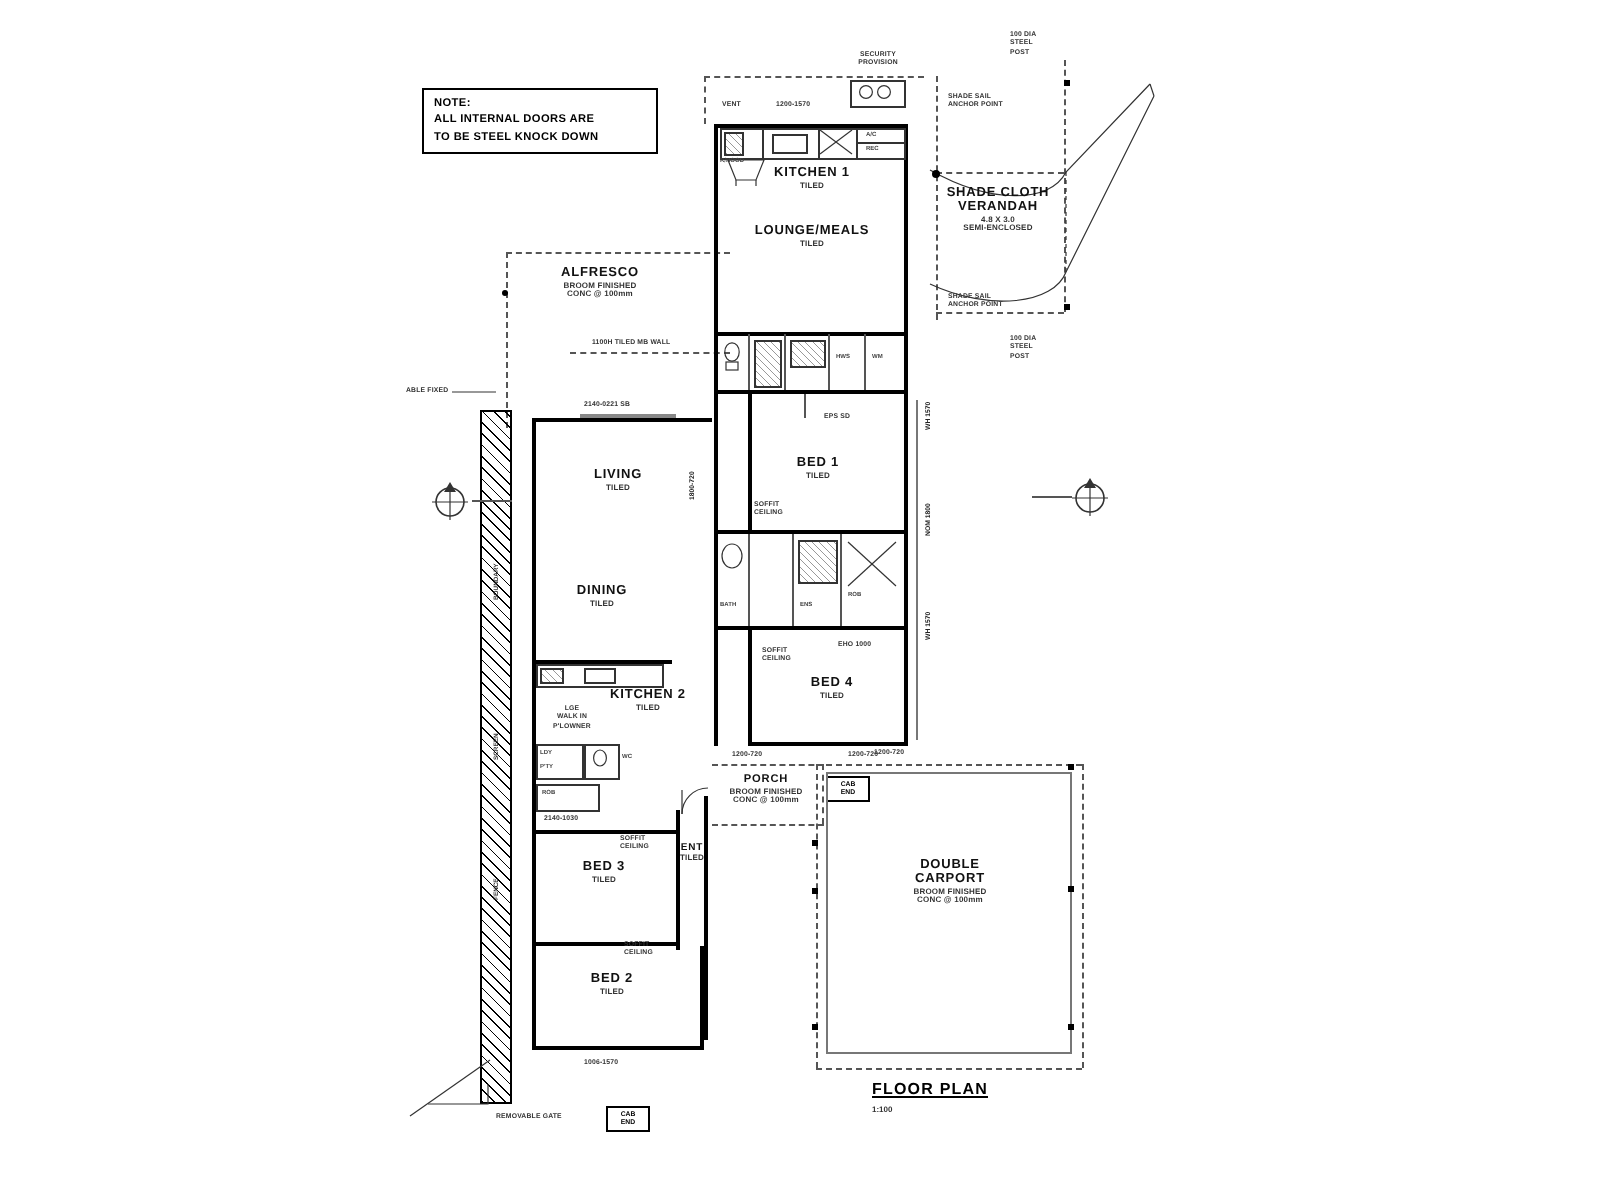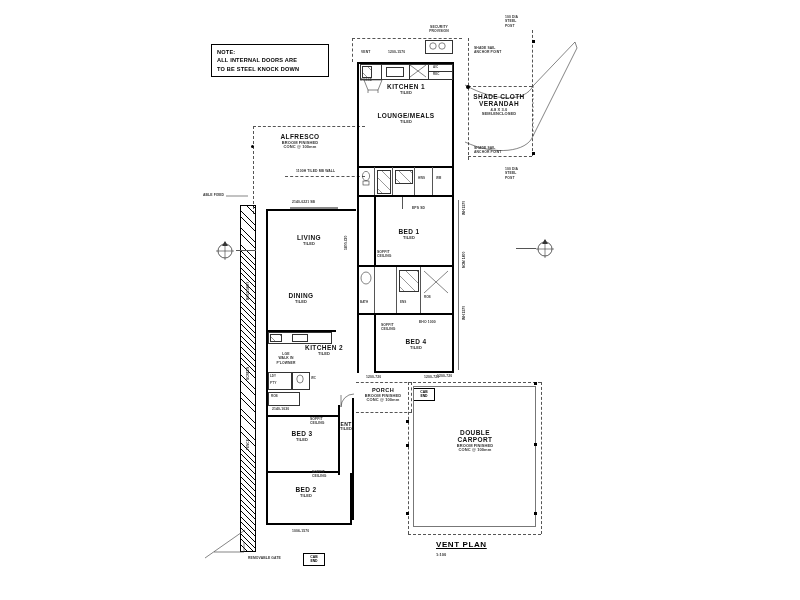--- a/index.html
+++ b/index.html
@@ -328,16 +328,16 @@
   </svg>
   <svg style="left:534px;top:238px;width:22px;height:22px;">
     <circle cx="11" cy="11" r="7" stroke="#333" stroke-width=".8" fill="#fff"></circle>
     <line x1="11" y1="2" x2="11" y2="20" class="leader"></line>
     <line x1="2" y1="11" x2="20" y2="11" class="leader"></line>
     <path d="M11,1 L8,6 L14,6 Z" fill="#333"></path>
   </svg>
   <div class="thinline" style="left:236px;top:250px;width:20px;height:.7px;background:#555;"></div>
   <div class="thinline" style="left:516px;top:248px;width:20px;height:.7px;background:#555;"></div>
 
-  <div class="title" style="left:436px;top:540px;">VENT PLAN</div>
+  <div class="title" style="left:436px;top:540px;">FLOOR PLAN</div>
   <div class="scale" style="left:436px;top:552px;">1:100</div>
 
 </div>
 
 </body></html>

